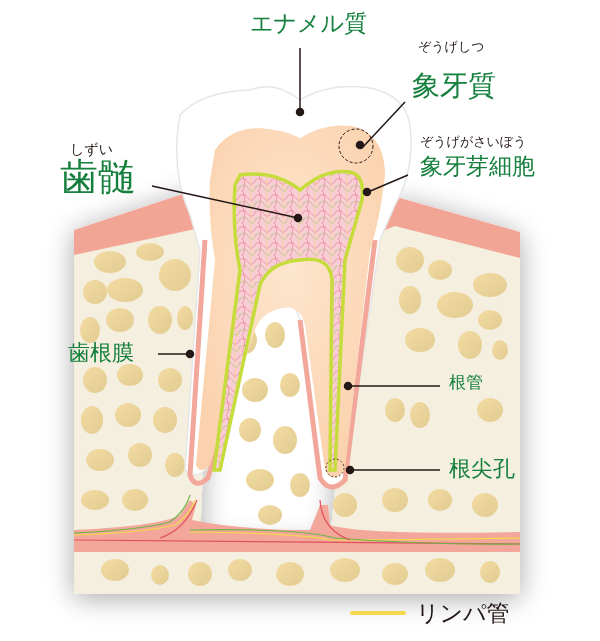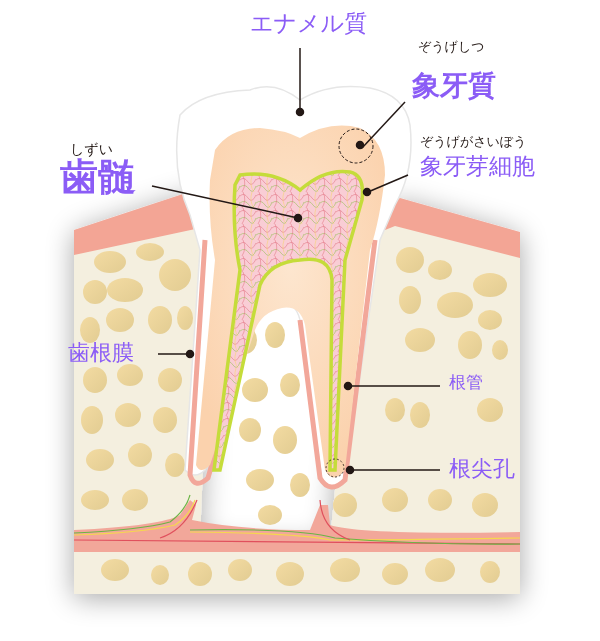--- a/index.html
+++ b/index.html
@@ -1,21 +1,21 @@
 <!DOCTYPE html>
 <html><head>
 <meta charset="utf-8">
 <style>
   html, body { margin: 0; padding: 0; background: #ffffff; }
   body { width: 600px; height: 641px; position: relative; overflow: hidden;
          font-family: "DejaVu Sans", "Liberation Sans", sans-serif; color: #231815; }
   #diagram { position: absolute; left: 0; top: 0; width: 600px; height: 641px; }
-  .lbl { position: absolute; white-space: nowrap; color: #8b5cf6; line-height: 1; }
+  .lbl { position: absolute; white-space: nowrap; color: #15803d; line-height: 1; }
   .ruby { position: absolute; white-space: nowrap; font-size: 13px; color: #231815; line-height: 1; }
-  .big { font-weight: bold; }
+  .big { font-weight: normal; }
   .legend { position: absolute; top: 598px; left: 0; width: 600px; height: 30px; }
   .legend-item { position: absolute; top: 0; height: 30px; display: flex; align-items: center; }
   .legend-swatch { width: 56px; height: 4px; border-radius: 2px; margin-right: 10px; }
   .legend-text { font-size: 23px; color: #231815; }
 </style>
 </head>
 <body>
 
 <svg id="diagram" viewBox="0 0 600 641" xmlns="http://www.w3.org/2000/svg">
   <defs>
@@ -162,13 +162,17 @@
 <div class="ruby" style="left:70px;top:142px;font-size:14px;">しずい</div>
 <div class="lbl big" style="left:60px;top:158px;font-size:38px;">歯髄</div>
 
 <div class="lbl" style="left:68px;top:342px;font-size:22px;">歯根膜</div>
 
 <div class="lbl" style="left:449px;top:374px;font-size:17px;">根管</div>
 
 <div class="lbl" style="left:449px;top:458px;font-size:22px;">根尖孔</div>
 
 <div class="legend">
+  <div class="legend-item" style="left:350px;">
+    <span class="legend-swatch" style="background:#f5d84e;"></span>
+    <span class="legend-text">リンパ管</span>
+  </div>
 </div>
 
 </body></html>

